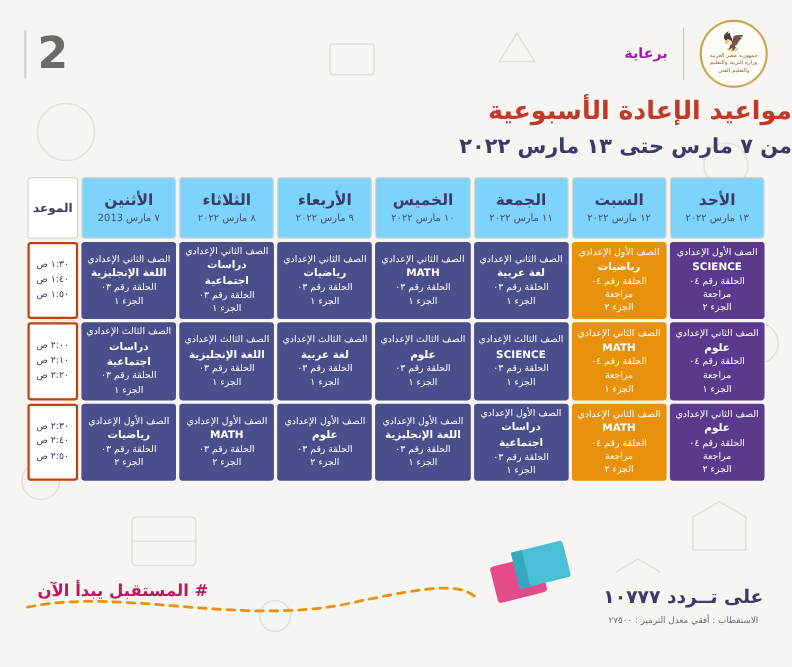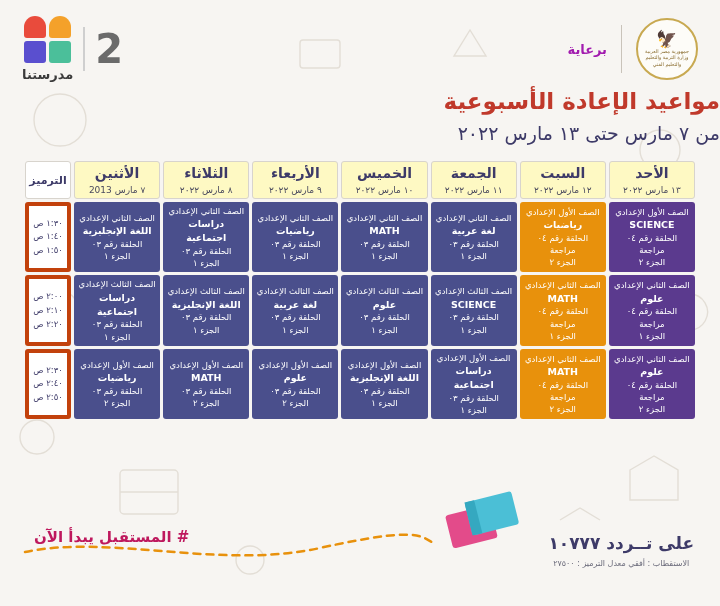--- a/index.html
+++ b/index.html
@@ -42,31 +42,31 @@
   .ch-divider { width: 2px; height: 44px; background: #cfcfcf; }
   .logo-block { display: flex; flex-direction: column; align-items: center; gap: 4px; }
   .logo-grid { display: grid; grid-template-columns: 22px 22px; grid-template-rows: 22px 22px; gap: 3px; }
   .logo-cell { border-radius: 3px; }
   .logo-cell.arch { border-radius: 11px 11px 3px 3px; }
   .logo-name { font-size: 13px; font-weight: bold; color: #3b3b3b; }
 
   
   .title-wrap { text-align: right; margin-top: 2px; }
   .title-main { color: #c0392b; font-size: 23px; font-weight: bold; letter-spacing: .5px; }
-  .title-sub  { color: #3d3a68; font-size: 19px; font-weight: normal; margin-top: 8px; }
+  .title-sub  { color: #3d3a68; font-size: 19px; font-weight: bold; margin-top: 8px; }
 
   
   .table-area { padding: 14px 22px 0 22px; }
   table.schedule { width: 100%; border-collapse: separate; border-spacing: 3px; table-layout: fixed; }
 
   th.day {
-    background: #fef9c3;
+    background: #7dd3fc;
     border: 1px solid #d8d4cd;
     border-radius: 3px;
-    height: 38px;
+    height: 56px;
     vertical-align: middle;
     text-align: center;
     color: #3d3a68;
   }
   th.day .dname { font-size: 14px; font-weight: bold; display: block; }
   th.day .ddate { font-size: 9px; font-weight: normal; display: block; margin-top: 4px; color: #4a4a5e; }
   th.time-head {
     width: 46px; background: #fff; border: 1px solid #d8d4cd; border-radius: 3px;
     color: #3d3a68; font-size: 11px; font-weight: bold; vertical-align: middle;
   }
@@ -74,21 +74,21 @@
   td.cell {
     height: 56px; vertical-align: middle; text-align: center;
     border-radius: 3px; color: #fff; padding: 3px 4px; line-height: 1.45;
   }
   td.cell .l1 { font-size: 8.5px; display: block; }
   td.cell .l2 { font-size: 9.5px; font-weight: bold; display: block; }
   td.cell .l3 { font-size: 8.5px; display: block; }
   td.cell .l4 { font-size: 8.5px; display: block; }
 
   td.timecell {
-    background: #fff; border: 4px solid #c2410c; border-radius: 3px;
+    background: #fff; border: 2px solid #c2410c; border-radius: 3px;
     vertical-align: middle; text-align: center; color: #3d3a68;
     font-size: 8.5px; line-height: 1.6; padding: 2px;
   }
 
   
   .footer { position: absolute; bottom: 0; left: 0; right: 0; height: 140px; }
   .footer-right-text {
     position: absolute; right: 26px; bottom: 38px;
     text-align: right; color: #3d3a68;
   }
@@ -132,29 +132,20 @@
         <span class="eagle">🦅</span>
         <span>جمهورية مصر العربية وزارة التربية والتعليم والتعليم الفني</span>
       </div>
       <div class="divider-v"></div>
       <div class="sponsor-label">برعاية</div>
     </div>
 
     <div class="header-left">
       <div class="ch-number">2</div>
       <div class="ch-divider"></div>
-      <div class="logo-block">
-        <div class="logo-grid">
-          <div class="logo-cell arch" style="background:#f4a12a"></div>
-          <div class="logo-cell arch" style="background:#e94b3c"></div>
-          <div class="logo-cell" style="background:#4bbf9a"></div>
-          <div class="logo-cell" style="background:#5a4fcf"></div>
-        </div>
-        <div class="logo-name">مدرستنا</div>
-      </div>
     </div>
   </div>
 
   <div class="title-wrap">
     <div class="title-main">مواعيد الإعادة الأسبوعية</div>
     <div class="title-sub">من ٧ مارس حتى ١٣ مارس ٢٠٢٢</div>
   </div>
 
   <div class="table-area">
     <table class="schedule">
@@ -181,21 +172,21 @@
               <span class="ddate">٩ مارس ٢٠٢٢</span>
             </th>
             <th class="day">
               <span class="dname">الثلاثاء</span>
               <span class="ddate">٨ مارس ٢٠٢٢</span>
             </th>
             <th class="day">
               <span class="dname">الأثنين</span>
               <span class="ddate">٧ مارس 2013</span>
             </th>
-            <th class="time-head">الترميز</th>
+            <th class="time-head">الموعد</th>
           </tr>
       </thead>
       <tbody id="body-rows">
           <tr>
             <td class="cell" style="background: rgb(91, 58, 142);">
               <span class="l1">الصف الأول الإعدادي</span>
               <span class="l2">SCIENCE</span>
               <span class="l3">الحلقة رقم ٠٤ مراجعة</span>
               <span class="l4">الجزء ٢</span>
             </td>

